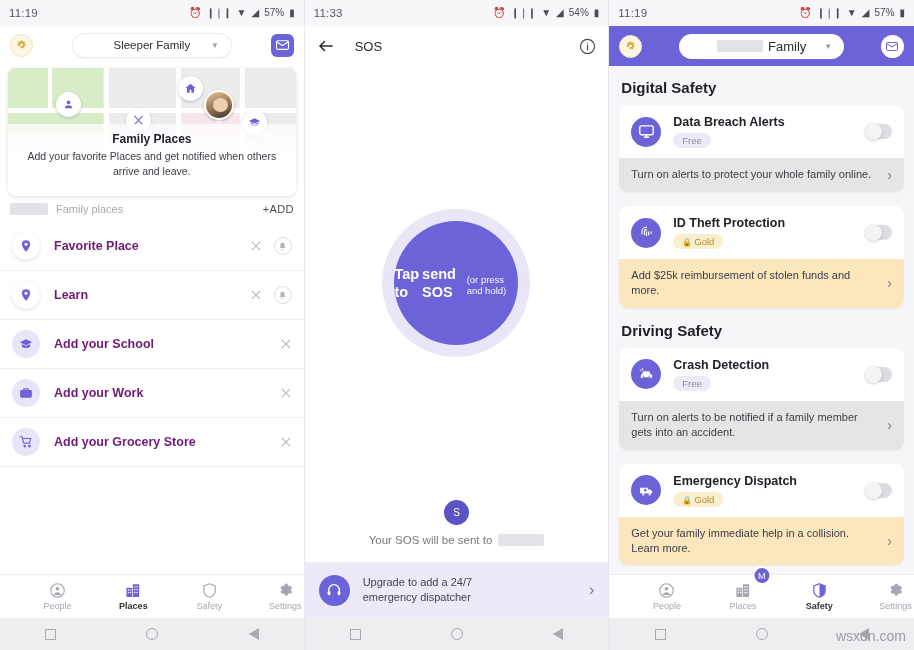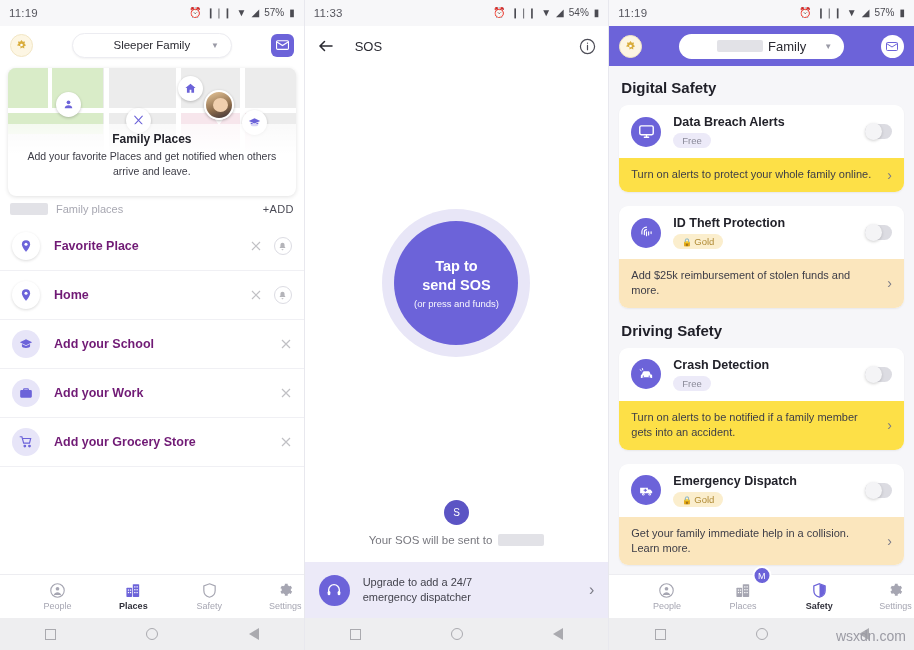--- a/index.html
+++ b/index.html
@@ -108,21 +108,21 @@
   .m-header { height: 40px; flex: 0 0 40px; display: flex; align-items: center;
               padding: 0 12px; background: #fff; }
   .m-back { width: 18px; height: 18px; }
   .m-title { margin-left: 20px; font-size: 13px; color: #2a2a32; }
   .m-info { margin-left: auto; width: 17px; height: 17px; }
   .sos-area { flex: 1; background: #fff; display: flex; flex-direction: column;
               align-items: center; justify-content: center; position: relative; }
   .sos-ring { width: 148px; height: 148px; border-radius: 50%; background: #e8e6f7;
               display: flex; align-items: center; justify-content: center; }
   .sos-btn { width: 124px; height: 124px; border-radius: 50%; background: #6c63d9;
-             display: flex; flex-direction: column; align-items: center;
+             display: flex; flex-direction: row; align-items: center;
              justify-content: center; color: #fff; }
   .sos-l1 { font-size: 14.5px; font-weight: 700; line-height: 1.25; }
   .sos-l2 { font-size: 9.5px; margin-top: 4px; opacity: .95; }
   .sos-footer { padding-bottom: 16px; background: #fff; display: flex;
                 flex-direction: column; align-items: center; }
   .sos-av { width: 25px; height: 25px; border-radius: 50%; background: #5b54c4;
             color: #fff; font-size: 10px; display: flex; align-items: center;
             justify-content: center; }
   .sos-sent { margin-top: 9px; font-size: 11.5px; color: #78787f; display: flex;
               align-items: center; gap: 6px; }
@@ -159,21 +159,21 @@
           font-size: 9.5px; }
   .pill.free { background: #eceaf8; color: #8b8b99; }
   .pill.gold { background: #fbeecd; color: #b08b35; }
   .pill.gold .lock { font-size: 8px; margin-right: 2px; }
   .toggle { margin-left: auto; width: 27px; height: 15px; border-radius: 8px;
             background: #dcdce2; position: relative; flex: 0 0 27px; }
   .toggle::after { content: ''; position: absolute; left: 0; top: -1px; width: 17px;
                    height: 17px; border-radius: 50%; background: #f4f4f6;
                    box-shadow: 0 1px 3px rgba(0,0,0,.18); }
   .sf-foot { display: flex; align-items: center; padding: 9px 12px; }
-  .sf-foot.blue { background: #fde047; }
+  .sf-foot.blue { background: #e5e5e5; }
   .sf-foot.amber { background: #fbe6bd; }
   .sf-foot .txt { font-size: 11px; color: #3d3d47; line-height: 1.4; }
   .sf-foot .chev { margin-left: auto; font-size: 14px; color: #7b7b86; padding-left: 8px; }
   .r-tabbar { position: relative; }
   .avatar-badge { position: absolute; top: -9px; left: 50%; transform: translateX(-50%);
                   width: 19px; height: 19px; border-radius: 50%; background: #6c63d9;
                   color: #fff; font-size: 9px; display: flex; align-items: center;
                   justify-content: center; border: 2px solid #fff; }
 </style>
 </head>
@@ -284,21 +284,21 @@
         </div>
       </div>
 
       <div class="place-item">
         <div class="pi-ico white">
           <svg viewBox="0 0 24 24" fill="#6c63d9">
               <path d="M12 2a7 7 0 00-7 7c0 5 7 13 7 13s7-8 7-13a7 7 0 00-7-7z"></path>
               <circle cx="12" cy="9" r="2.6" fill="#fff"></circle>
             </svg>
         </div>
-        <div class="pi-label">Home</div>
+        <div class="pi-label">Learn</div>
         <div class="pi-actions">
           <svg class="x-ico" viewBox="0 0 24 24" stroke="#6b6b75" stroke-width="2.4">
               <path d="M4 4l16 16M20 4L4 20"></path>
             </svg>
           <div class="bell-ico">
             <svg viewBox="0 0 24 24" fill="#6b6b75">
                 <path d="M12 2a5.5 5.5 0 00-5.5 5.5V12L4 16h16l-2.5-4V7.5A5.5 5.5 0 0012 2zm0 20a2.6 2.6 0 002.6-2.6H9.4A2.6 2.6 0 0012 22z"></path>
               </svg>
           </div>
         </div>
@@ -421,21 +421,21 @@
           <circle cx="12" cy="12" r="10"></circle>
           <path d="M12 10.5v6M12 7.2v.1" stroke-linecap="round"></path>
         </svg>
     </div>
 
     <div class="sos-area">
       <div class="sos-ring">
         <div class="sos-btn">
           <div class="sos-l1">Tap to</div>
           <div class="sos-l1">send SOS</div>
-          <div class="sos-l2">(or press and funds)</div>
+          <div class="sos-l2">(or press and hold)</div>
         </div>
       </div>
     </div>
 
     <div class="sos-footer">
       <div class="sos-av">S</div>
       <div class="sos-sent">
         <span>Your SOS will be sent to</span>
         <span class="redact" style="width:46px;height:12px;display:inline-block;"></span>
       </div>

